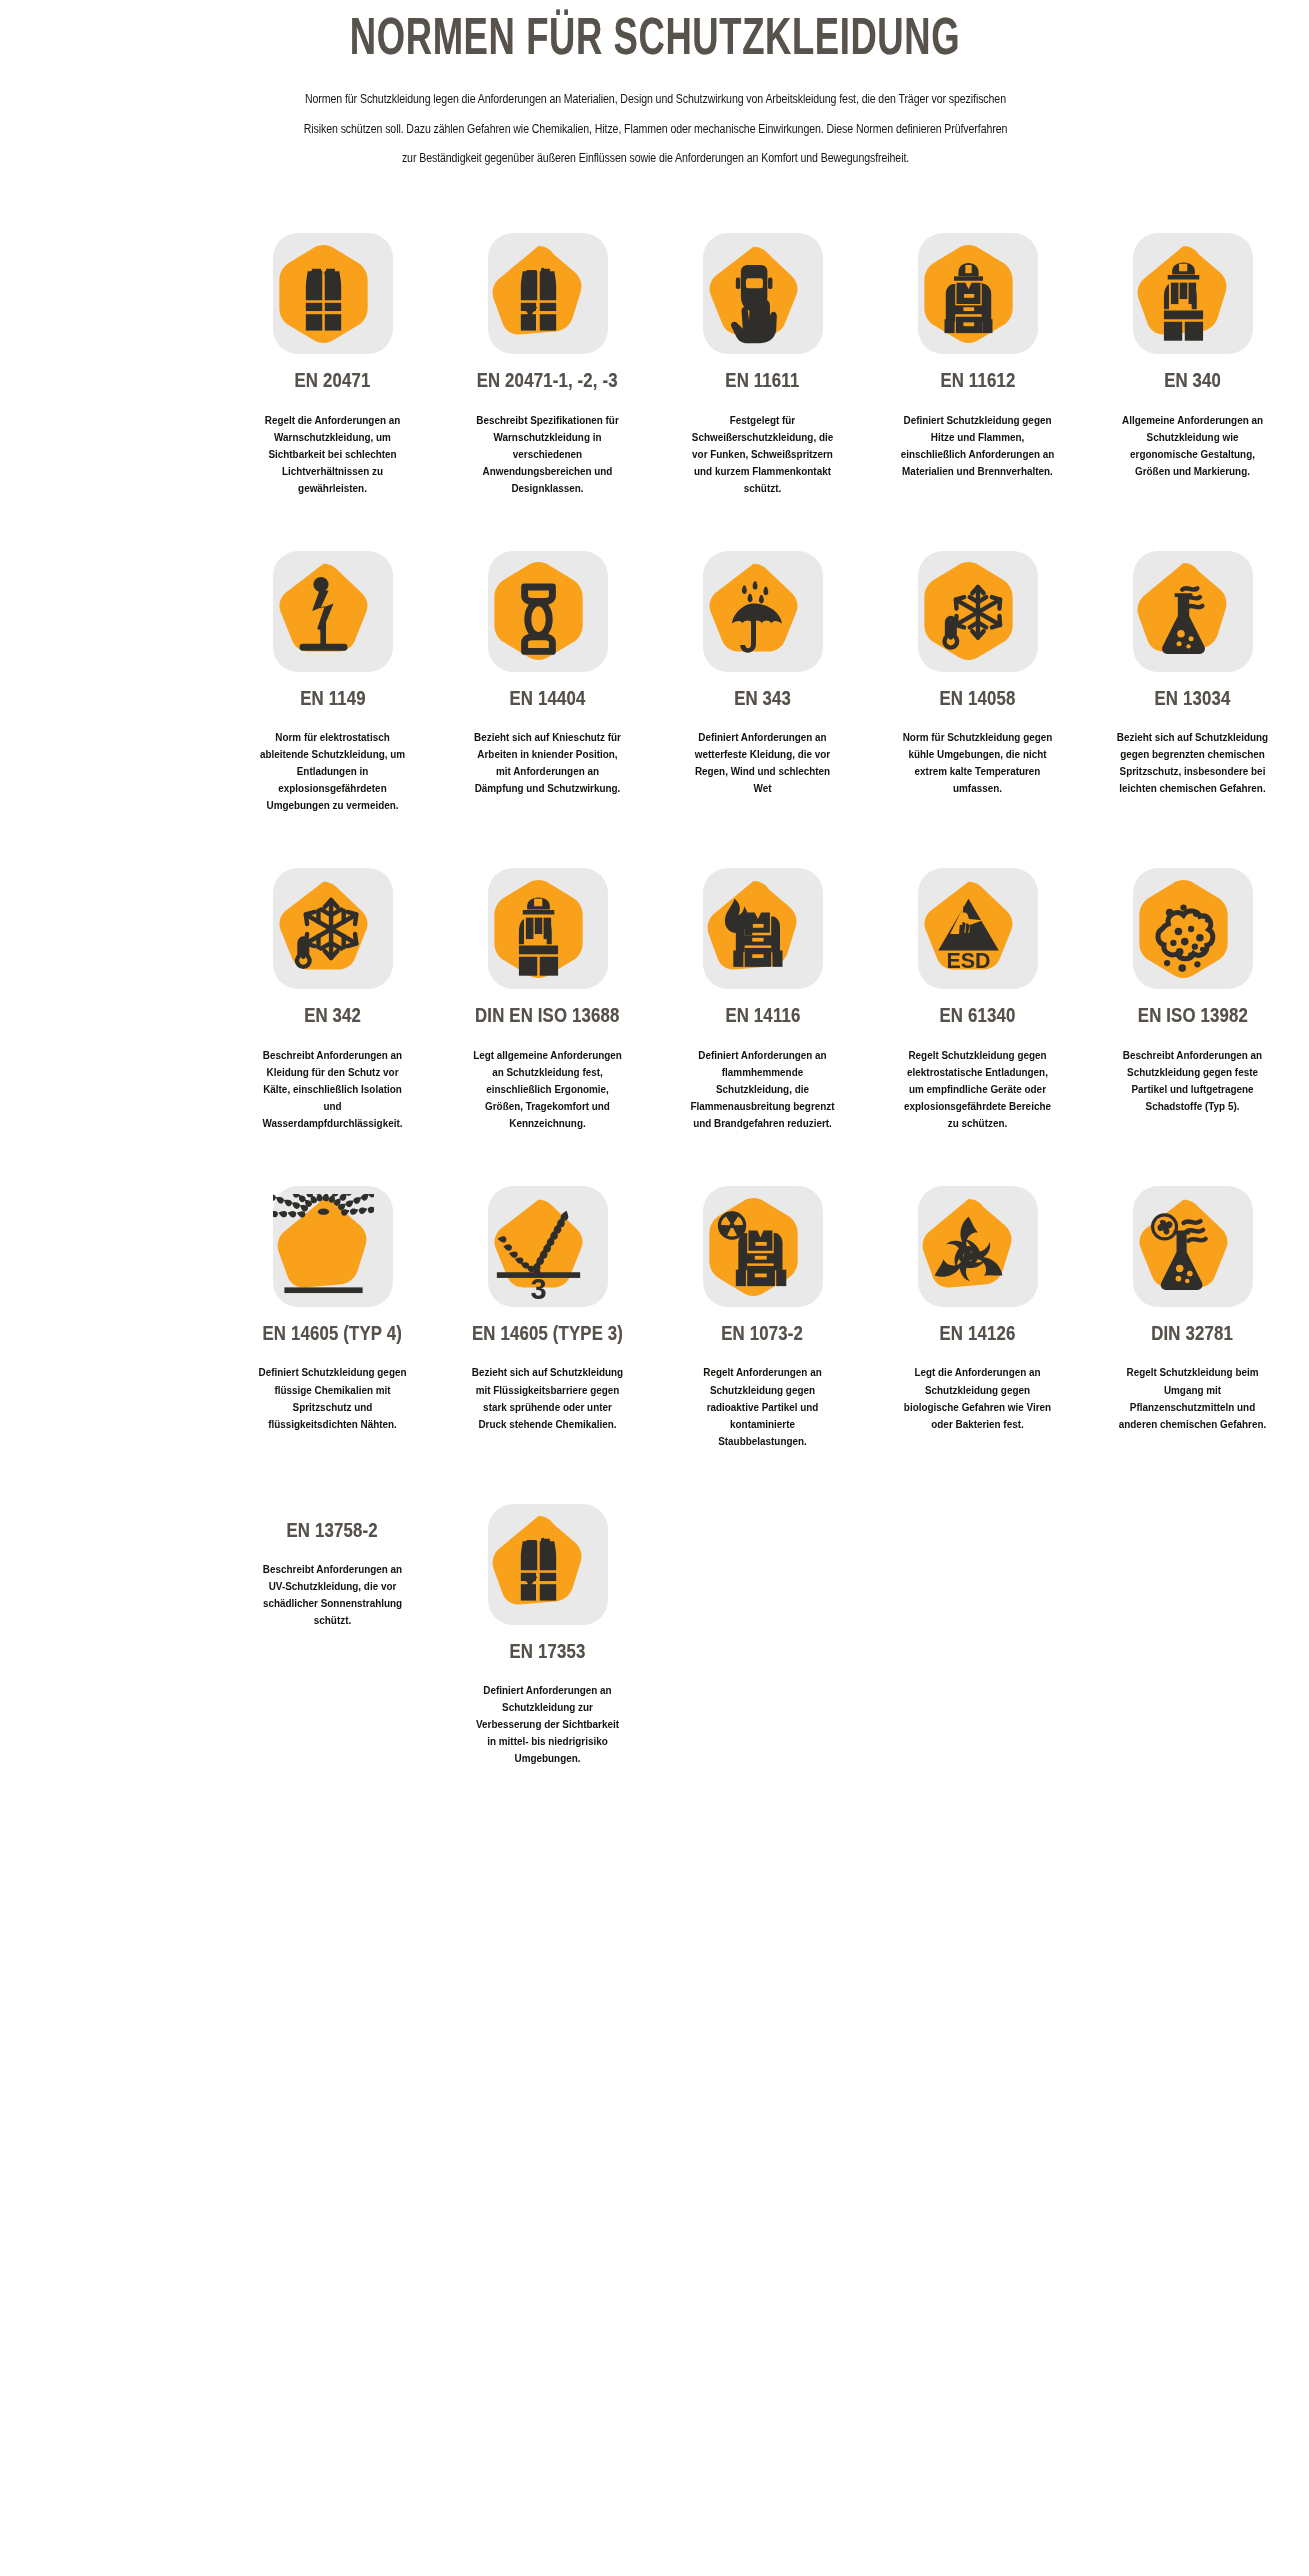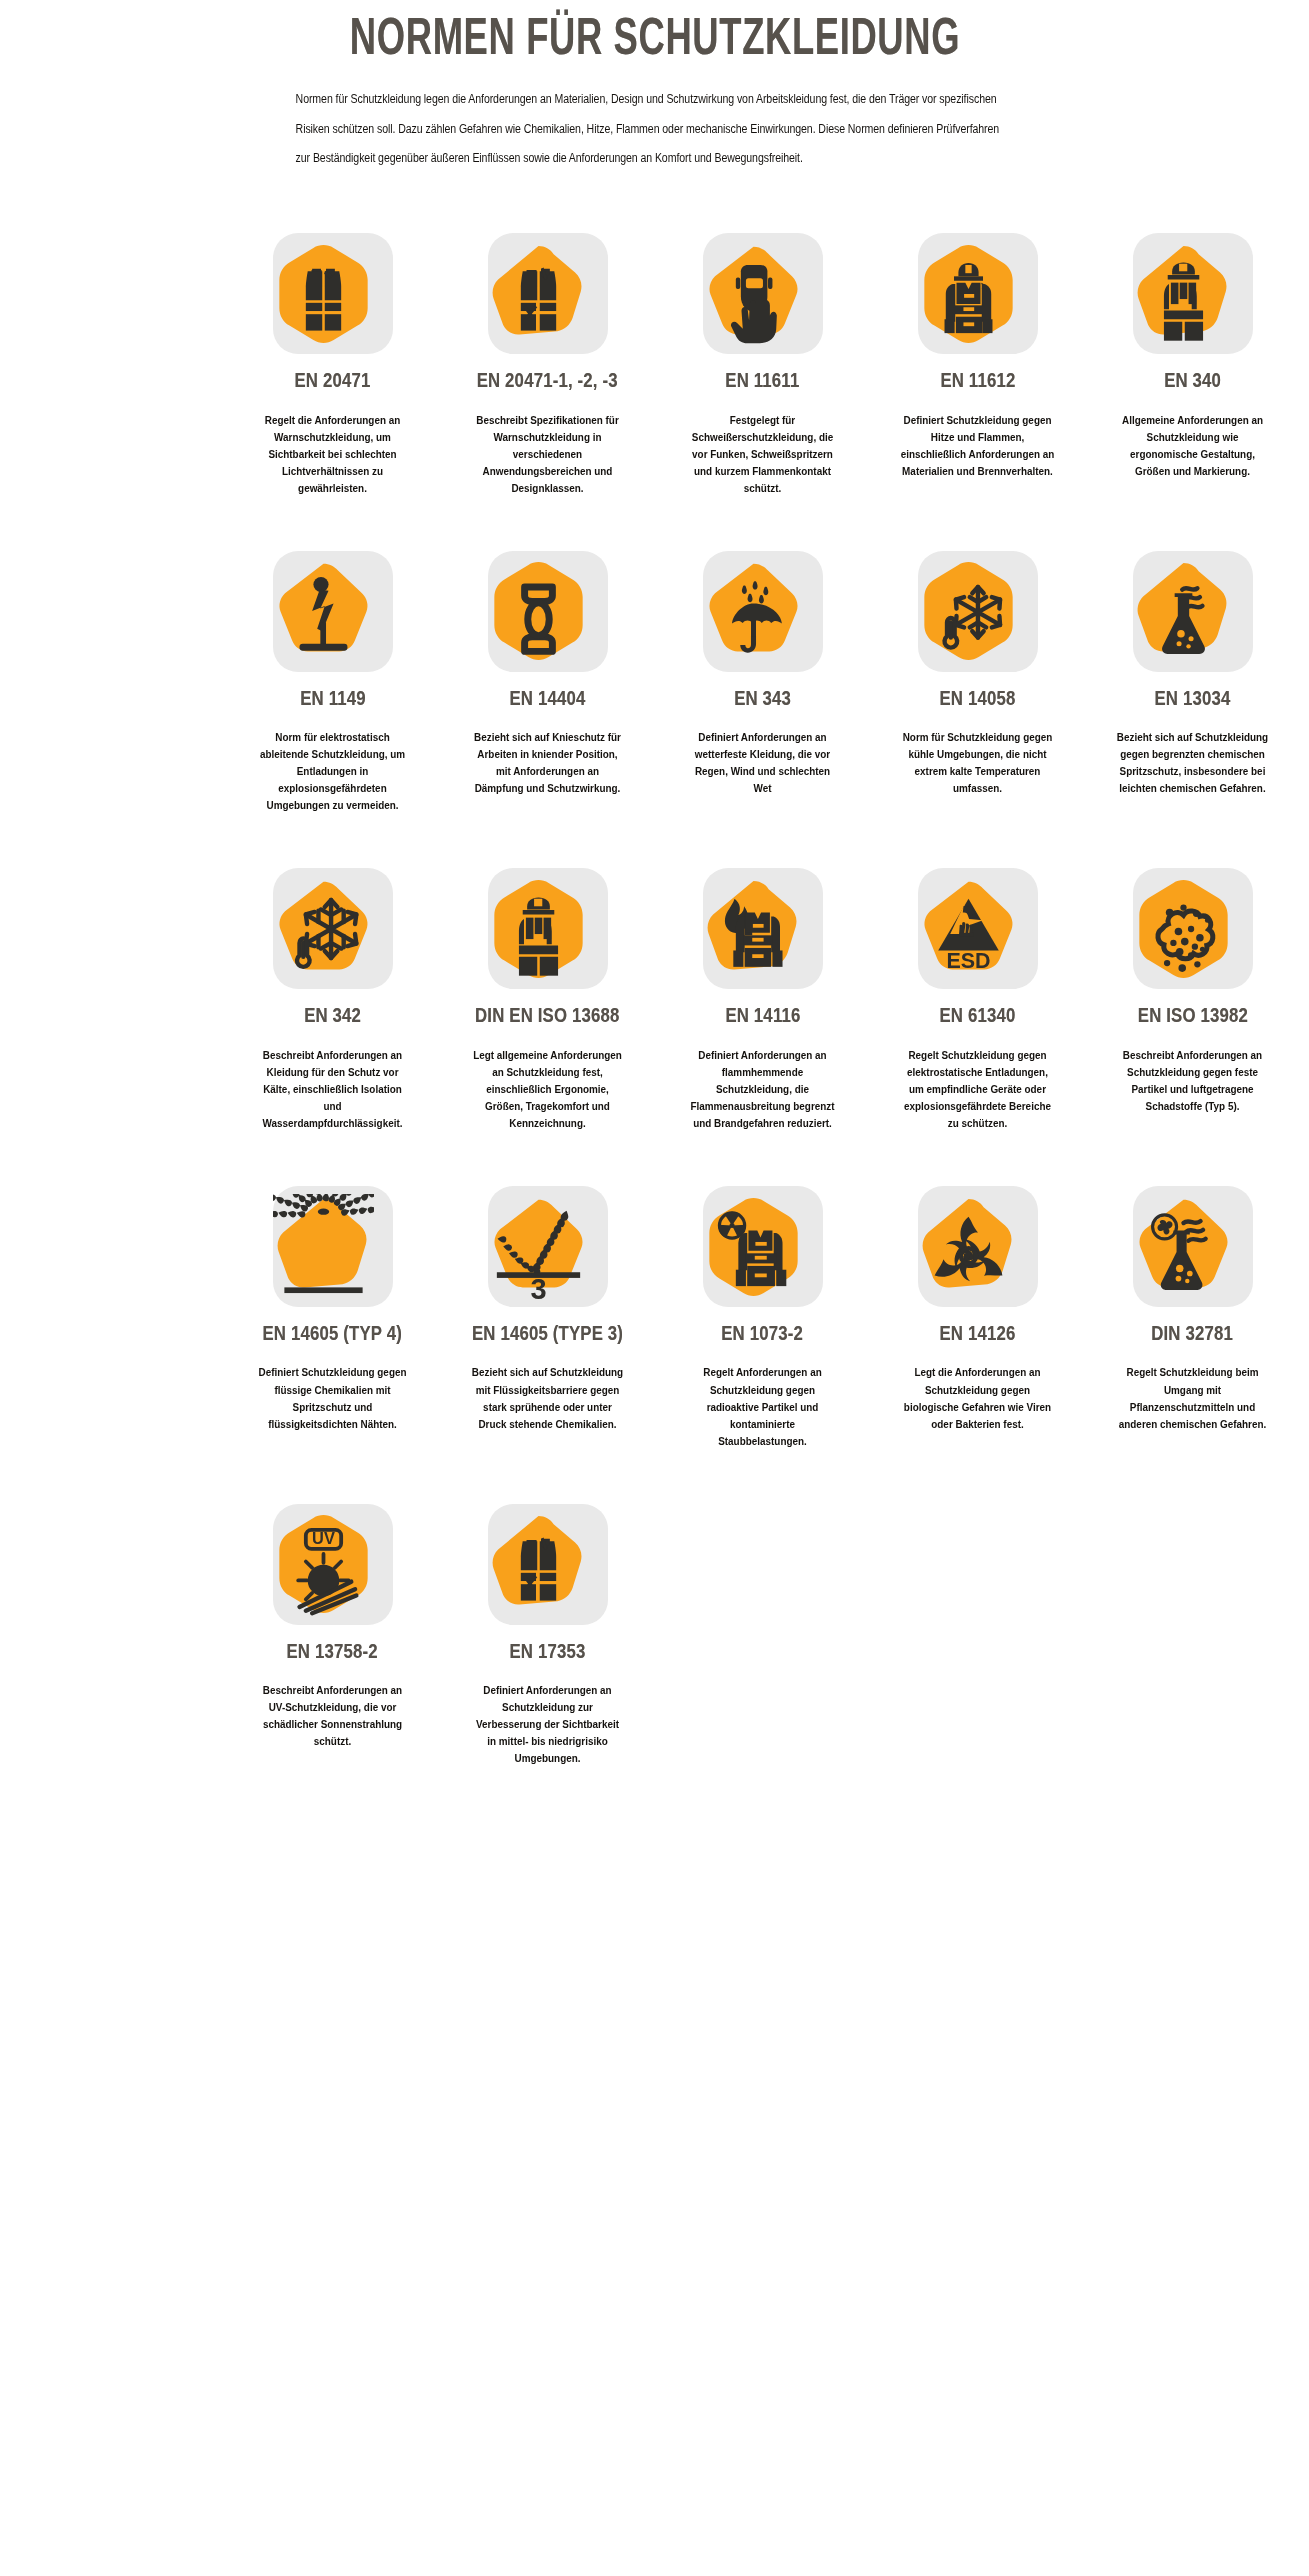--- a/index.html
+++ b/index.html
@@ -30,21 +30,21 @@
     color: #57524c;
     transform: scaleX(0.70);
     transform-origin: center;
     white-space: nowrap;
     display: block;
     text-shadow: 0 0 0.6px rgba(87,82,76,0.45);
   }
   .intro-wrap {
     margin: 24px auto 0;
     width: 837px;
-    text-align: left;
+    text-align: center;
   }
   .intro-text {
     font-family: "Liberation Sans Narrow", "Liberation Sans", sans-serif;
     font-size: 12.3px;
     font-weight: 400;
     line-height: 2.38;
     color: #15120f;
     transform: scaleX(0.86);
     transform-origin: center top;
     letter-spacing: -0.1px;
@@ -645,45 +645,20 @@
           <circle cx="72" cy="128" r="4.5" fill="#F9A11B"></circle>
           <circle cx="86" cy="132" r="3.5" fill="#F9A11B"></circle>
         </g>
           </g>
         </svg>
       </div>
       <div class="card-title">DIN 32781</div>
       <div class="card-desc">Regelt Schutzkleidung beim Umgang mit Pflanzenschutzmitteln und anderen chemischen Gefahren.</div>
     </div>
     <div class="standard-card">
-      <div class="icon-tile">
-        <svg width="101" height="106" viewBox="0 0 160 168" role="img">
-          <path d="M64 11 C74 5 86 5 96 11 L134 34 C144 40 150 50 150 62 L150 106 C150 118 144 128 134 134 L96 157 C86 163 74 163 64 157 L26 134 C16 128 10 118 10 106 L10 62 C10 50 16 40 26 34 Z" fill="#F9A11B"></path>
-          <g transform="translate(0,6)">
-        <g>
-          <rect x="52" y="24" width="56" height="30" rx="9" fill="none" stroke="#2F2E2B" stroke-width="6"></rect>
-          <text x="80" y="47" font-family="Liberation Sans, sans-serif" font-size="26" font-weight="700" text-anchor="middle" fill="#2F2E2B">UV</text>
-          <circle cx="80" cy="104" r="25" fill="#2F2E2B"></circle>
-          <g stroke="#2F2E2B" stroke-width="6" stroke-linecap="round">
-            <path d="M80 62 v14"></path>
-                <path d="M52 74 l10 10"></path>
-                <path d="M108 74 l-10 10"></path>
-            <path d="M40 104 h14"></path>
-                <path d="M106 104 h14"></path>
-            <path d="M52 134 l10 -10"></path>
-          </g>
-          <g stroke="#2F2E2B" stroke-width="7" stroke-linecap="round">
-            <path d="M42 146 L124 106"></path>
-            <path d="M52 152 L130 118"></path>
-            <path d="M62 156 L132 128"></path>
-          </g>
-        </g>
-          </g>
-        </svg>
-      </div>
       <div class="card-title">EN 13758-2</div>
       <div class="card-desc">Beschreibt Anforderungen an UV-Schutzkleidung, die vor schädlicher Sonnenstrahlung schützt.</div>
     </div>
     <div class="standard-card">
       <div class="icon-tile">
         <svg width="101" height="106" viewBox="0 0 160 168" role="img">
           <path d="M80 8 C90 8 99 13 104 21 L138 50 C147 58 150 69 147 80 L134 122 C130 133 121 141 110 143 L50 148 C39 149 29 143 24 133 L9 92 C5 81 8 69 16 61 Z" fill="#F9A11B"></path>
           <g transform="translate(0,6)">
         <g fill="#2F2E2B">
           <path d="M61 40 h16 l0 30 -16 0 z"></path>

